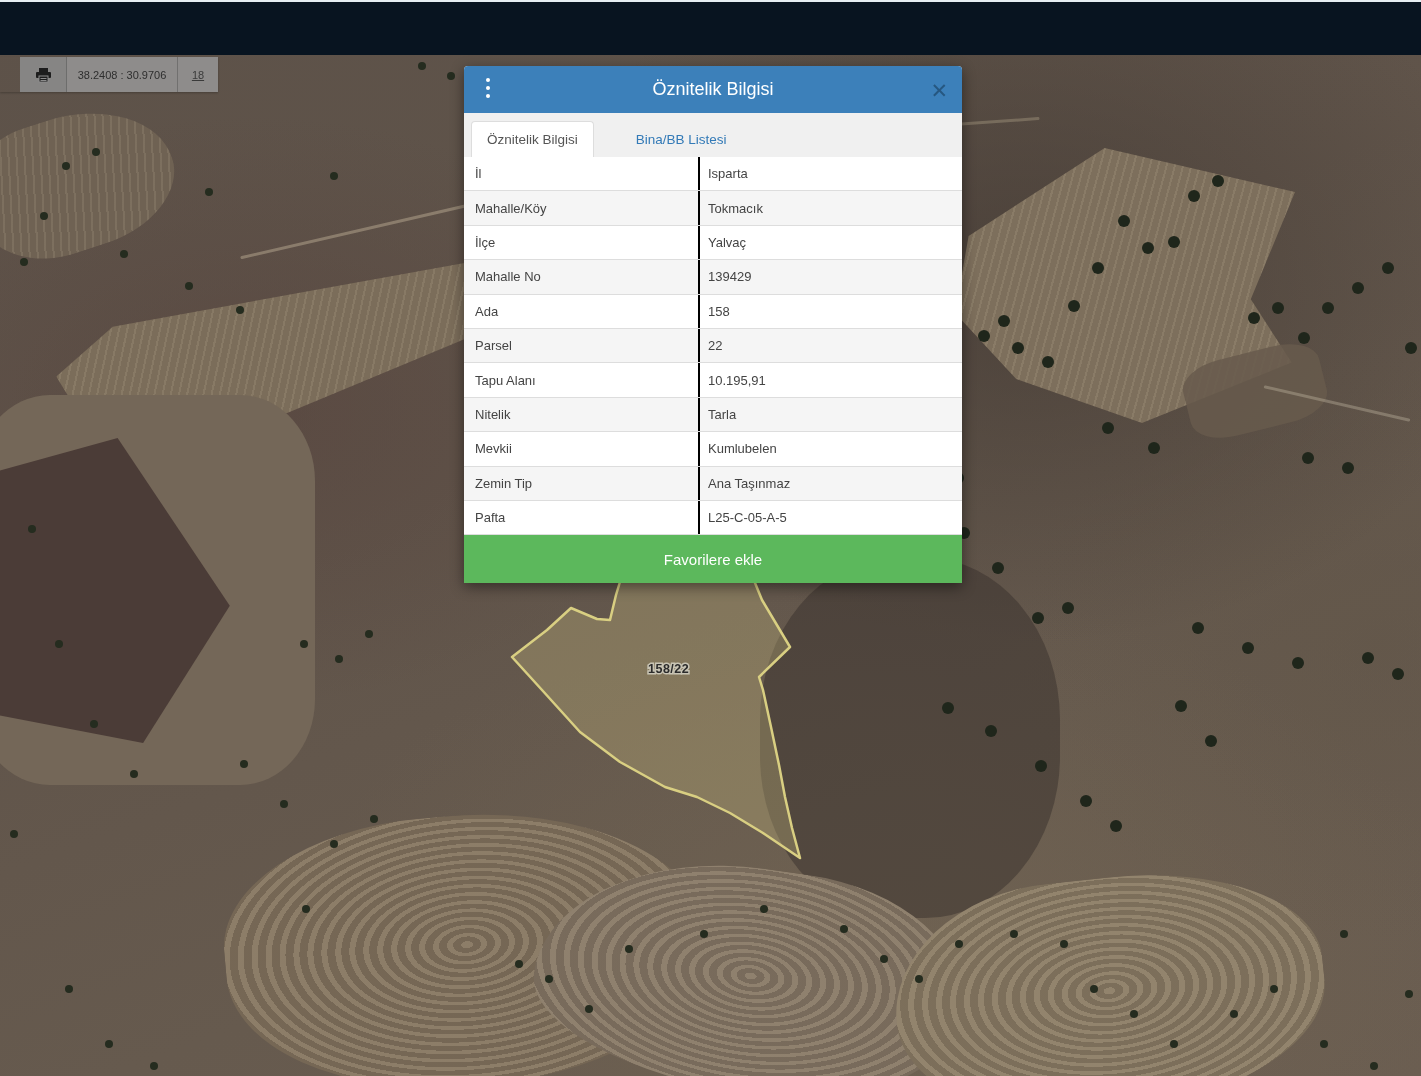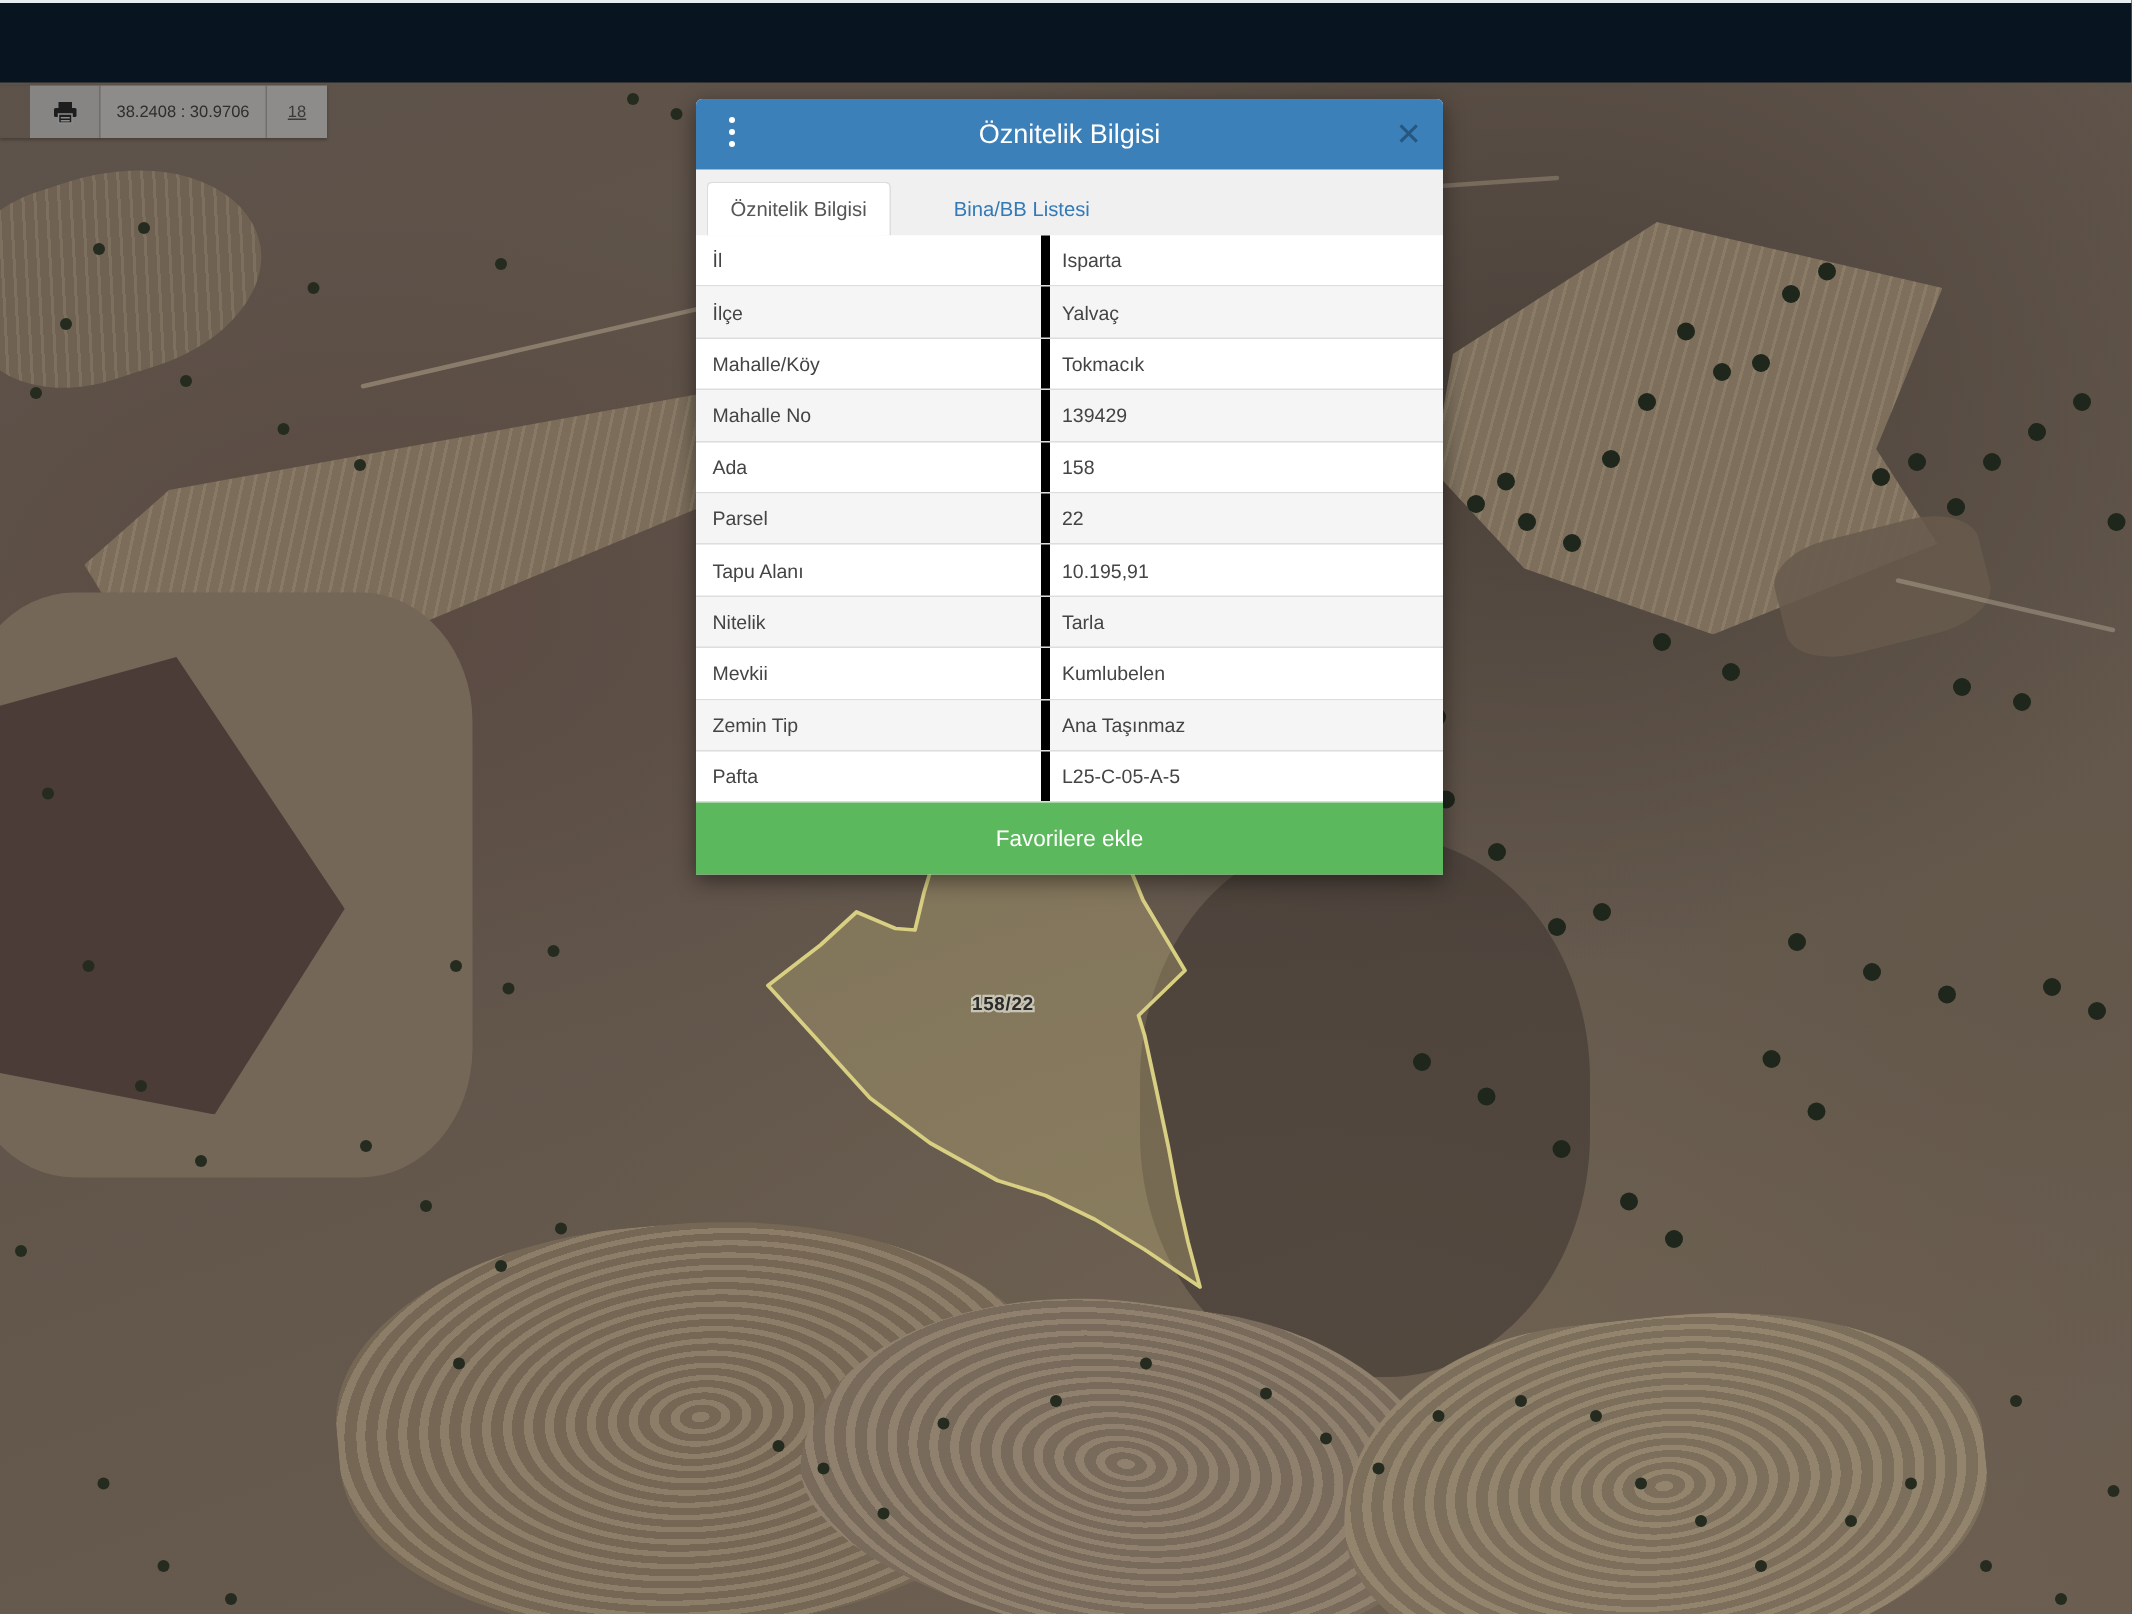--- a/index.html
+++ b/index.html
@@ -99,21 +99,21 @@
 
   .dlg-tabs{height:44px;background:#f0f0f0;display:flex;align-items:flex-end;padding-left:7px;box-sizing:border-box;}
   .tab{font-size:13.5px;padding:10px 15px;cursor:pointer;}
   .tab.active{background:#fff;color:#555;border:1px solid #ddd;border-bottom:none;border-radius:4px 4px 0 0;}
   .tab.inactive{color:var(--tab-link);margin-left:27px;}
 
   .attr-table{background:#fff;}
   .attr-row{display:flex;height:34.4px;align-items:center;border-bottom:1px solid #ddd;box-sizing:border-box;
     font-size:13px;color:#444;}
   .attr-row:nth-child(even){background:#f5f5f5;}
-  .attr-label{width:236px;padding-left:11px;box-sizing:border-box;border-right:6px solid #000000;
+  .attr-label{width:236px;padding-left:11px;box-sizing:border-box;border-right:2px solid #000000;
     height:100%;display:flex;align-items:center;}
   .attr-value{flex:1;padding-left:8px;}
 
   .fav-btn{height:48px;background:var(--button-green);color:#fff;font-size:15px;border:none;width:100%;
     display:flex;align-items:center;justify-content:center;cursor:pointer;}
 </style>
 </head>
 <body>
 
 <div class="map">
@@ -173,28 +173,28 @@
     <div class="tab active">Öznitelik Bilgisi</div>
     <div class="tab inactive">Bina/BB Listesi</div>
   </div>
 
   <div class="attr-table">
     <div class="attr-row">
       <div class="attr-label">İl</div>
       <div class="attr-value">Isparta</div>
     </div>
     <div class="attr-row">
+      <div class="attr-label">Mahalle/Köy</div>
+      <div class="attr-value">Tokmacık</div>
+    </div>
+    <div class="attr-row">
       <div class="attr-label">İlçe</div>
       <div class="attr-value">Yalvaç</div>
     </div>
     <div class="attr-row">
-      <div class="attr-label">Mahalle/Köy</div>
-      <div class="attr-value">Tokmacık</div>
-    </div>
-    <div class="attr-row">
       <div class="attr-label">Mahalle No</div>
       <div class="attr-value">139429</div>
     </div>
     <div class="attr-row">
       <div class="attr-label">Ada</div>
       <div class="attr-value">158</div>
     </div>
     <div class="attr-row">
       <div class="attr-label">Parsel</div>
       <div class="attr-value">22</div>

